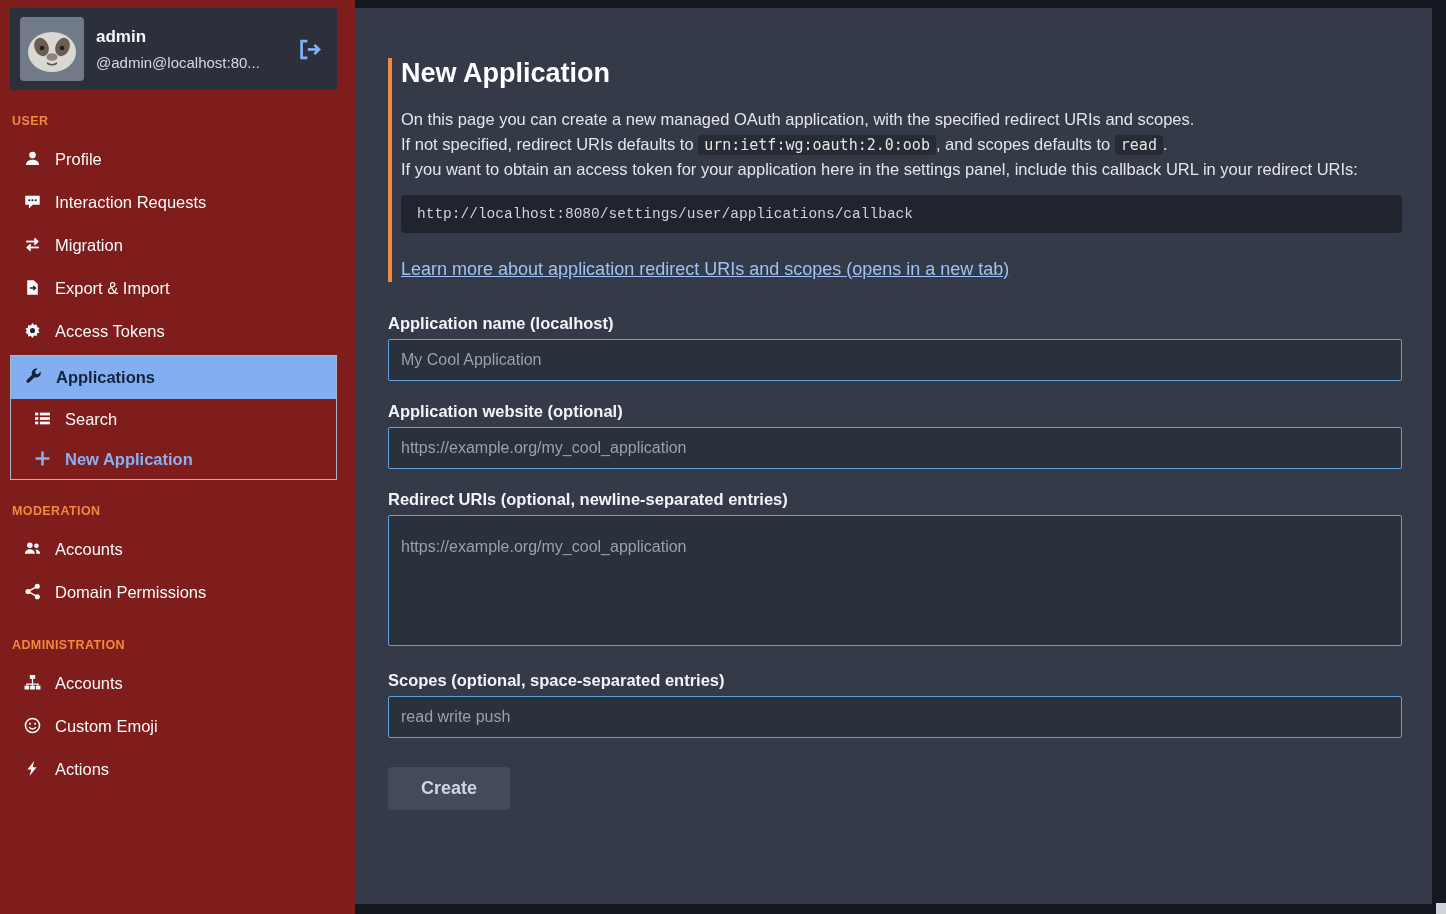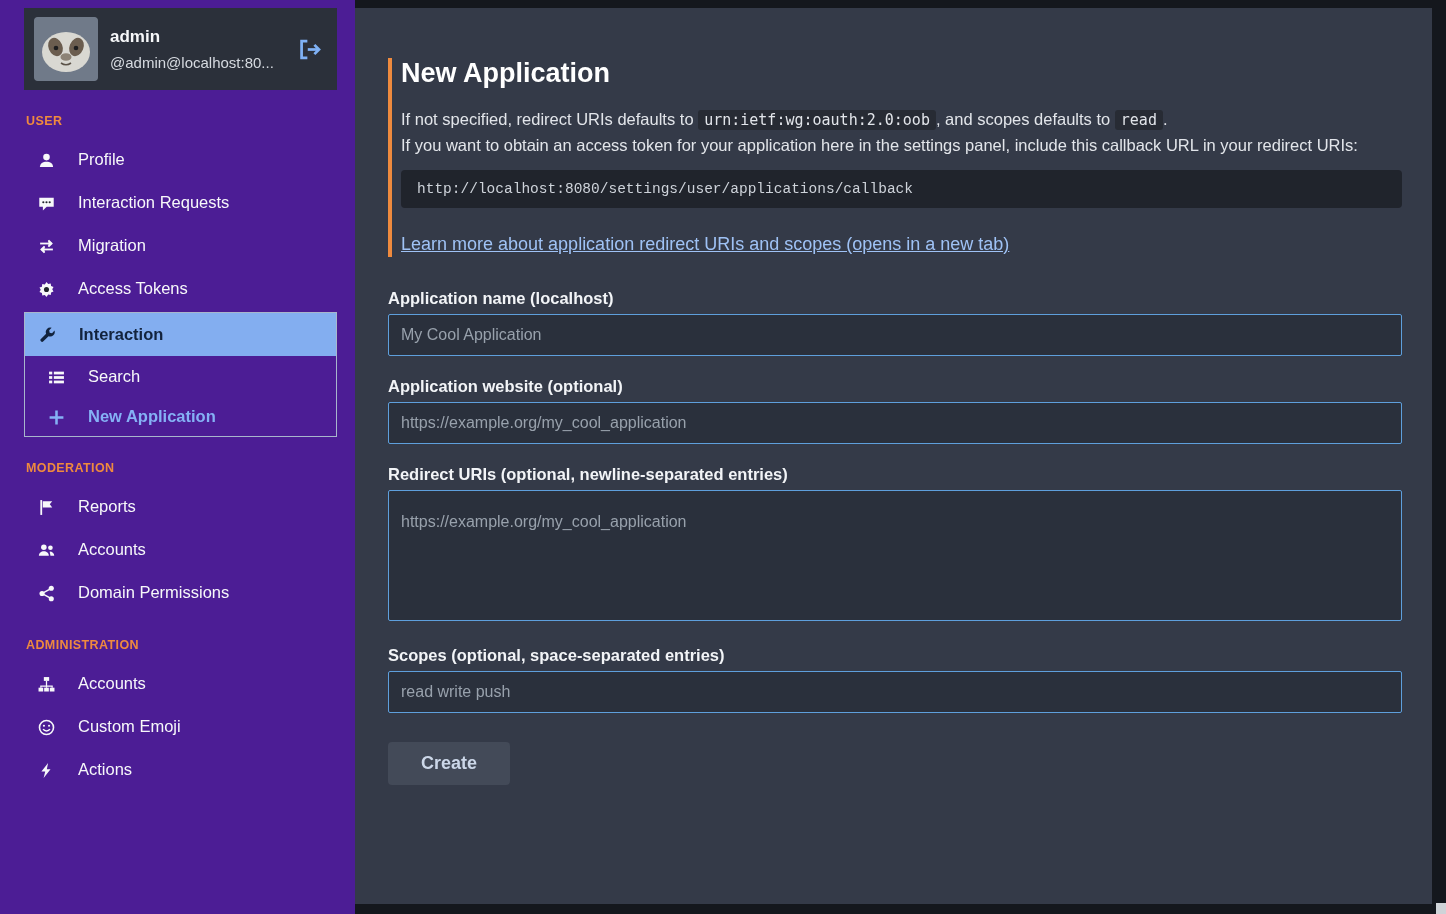--- a/index.html
+++ b/index.html
@@ -1,30 +1,30 @@
 <!DOCTYPE html>
 <html><head>
 <meta charset="utf-8">
 <style>
   *{box-sizing:border-box;margin:0;padding:0}
   html,body{width:1446px;height:914px}
   body{display:flex;background:#14171d;font-family:"Liberation Sans",sans-serif;color:#f7f8fa;overflow:hidden}
 
   
-  .sidebar{width:355px;flex:0 0 355px;background:#4c1d95;padding:8px 18px 0 24px;overflow:hidden}
+  .sidebar{width:355px;flex:0 0 355px;background:#7f1d1d;padding:8px 18px 0 10px;overflow:hidden}
   .user-card{display:flex;align-items:center;gap:12px;background:#2b303a;padding:9px 10px;margin-bottom:2px}
   .avatar{width:64px;height:64px;flex:0 0 64px;border-radius:4px;overflow:hidden;background:#707a89}
   .avatar svg{display:block;width:100%;height:100%}
   .user-meta{flex:1;min-width:0}
   .user-name{font-weight:bold;font-size:17px;margin-bottom:7px}
   .user-handle{font-size:15px;color:#d6dae0;white-space:nowrap;overflow:hidden;text-overflow:ellipsis}
   .logout{background:none;border:none;color:#7fb1f5;cursor:pointer;padding:4px 6px}
   .logout svg{width:23px;height:23px;display:block}
   .section-label{color:#ef8a3e;font-size:12.5px;font-weight:bold;letter-spacing:.4px;margin:24px 0 10px 2px}
-  .nav-item{display:flex;align-items:flex-end;gap:22px;padding:12px 13px;font-size:16.5px;cursor:pointer;color:#f7f8fa}
+  .nav-item{display:flex;align-items:flex-start;gap:13px;padding:12px 13px;font-size:16.5px;cursor:pointer;color:#f7f8fa}
   .icon{width:19px;flex:0 0 19px;display:flex;justify-content:center;align-items:center;color:inherit}
   .icon svg{width:17px;height:17px;display:block;fill:currentColor}
   .app-group{border:1px solid #a8b6cc;margin-top:2px}
   .nav-item.active{background:#83aef0;color:#12233d;font-weight:bold}
   .subnav .nav-item{padding:10.5px 13px 10.5px 22px}
   .nav-item.active-sub{color:#85b1f5;font-weight:bold}
 
   
   .panel{flex:1;background:#343a48;margin:8px 14px 10px 0;padding:50px 30px 30px 33px;overflow:hidden}
   .intro{border-left:4px solid #ef8a3e;padding-left:9px;margin-bottom:32px;padding-bottom:2px}
@@ -105,35 +105,44 @@
             <path d="m9.8 2.2 3 3-3 3"></path>
             <path d="M14 10.8H3.2"></path>
             <path d="m6.2 13.8-3-3 3-3"></path>
           </svg>
         </span>
       <span>Migration</span>
     </div>
     <div class="nav-item">
       <span class="icon">
           <svg viewBox="0 0 16 16">
+            <path d="M3 1.2h6.2L13 5v9.8H3z"></path>
+            <path d="M5.5 8.5h5M8.8 6.6l2 1.9-2 1.9" stroke="#21252d" stroke-width="1.3" fill="none"></path>
+          </svg>
+        </span>
+      <span>Export &amp; Import</span>
+    </div>
+    <div class="nav-item">
+      <span class="icon">
+          <svg viewBox="0 0 16 16">
             <path d="M8 1l1.6 1.9 2.4-.5.3 2.4 2.3.9-1.2 2.1 1.2 2.1-2.3.9-.3 2.4-2.4-.5L8 15l-1.6-1.9-2.4.5-.3-2.4-2.3-.9 1.2-2.1L1.4 6.2l2.3-.9.3-2.4 2.4.5z"></path>
             <circle cx="8" cy="8" r="2.4" fill="#21252d"></circle>
           </svg>
         </span>
       <span>Access Tokens</span>
     </div>
 
     <div class="app-group">
       <div class="nav-item active">
         <span class="icon">
             <svg viewBox="0 0 16 16">
               <path d="M14.6 3.4a4.2 4.2 0 0 1-5.6 5.2l-4.9 4.9a1.6 1.6 0 0 1-2.3-2.3l4.9-4.9a4.2 4.2 0 0 1 5.2-5.6L9.6 3.1l.4 2.3 2.3.4z"></path>
             </svg>
           </span>
-        <span>Interaction</span>
+        <span>Applications</span>
       </div>
       <div class="subnav">
         <div class="nav-item">
           <span class="icon">
               <svg viewBox="0 0 16 16">
                 <rect x="1" y="2.5" width="3" height="2.6"></rect>
                 <rect x="5.5" y="2.5" width="9.5" height="2.6"></rect>
                 <rect x="1" y="6.7" width="3" height="2.6"></rect>
                 <rect x="5.5" y="6.7" width="9.5" height="2.6"></rect>
                 <rect x="1" y="10.9" width="3" height="2.6"></rect>
@@ -153,29 +162,20 @@
       </div>
     </div>
   </nav>
 
   <div class="section-label">MODERATION</div>
 
   <nav>
     <div class="nav-item">
       <span class="icon">
           <svg viewBox="0 0 16 16">
-            <rect x="2.2" y="1" width="1.7" height="14"></rect>
-            <path d="M4.5 2h8.9l-2.3 3 2.3 3H4.5z"></path>
-          </svg>
-        </span>
-      <span>Reports</span>
-    </div>
-    <div class="nav-item">
-      <span class="icon">
-          <svg viewBox="0 0 16 16">
             <circle cx="5.5" cy="5" r="2.6"></circle>
             <path d="M.8 13c0-2.9 2.2-4.4 4.7-4.4s4.7 1.5 4.7 4.4z"></path>
             <circle cx="11.7" cy="5.4" r="2.2"></circle>
             <path d="M11 8.9c2.3.1 4.3 1.5 4.3 4.1h-3.6z"></path>
           </svg>
         </span>
       <span>Accounts</span>
     </div>
     <div class="nav-item">
       <span class="icon">
@@ -225,20 +225,21 @@
       <span>Actions</span>
     </div>
   </nav>
 
 </aside>
 
 <main class="panel">
 
   <section class="intro">
     <h1>New Application</h1>
+    <p>On this page you can create a new managed OAuth application, with the specified redirect URIs and scopes.</p>
     <p><span>If not specified, redirect URIs defaults to </span><code class="inline">urn:ietf:wg:oauth:2.0:oob</code><span>, and scopes defaults to </span><code class="inline">read</code><span>.</span></p>
     <p>If you want to obtain an access token for your application here in the settings panel, include this callback URL in your redirect URIs:</p>
     <div class="codeblock">http://localhost:8080/settings/user/applications/callback</div>
     <a class="learn-link" href="#">Learn more about application redirect URIs and scopes (opens in a new tab)</a>
   </section>
 
   <div class="app-form">
     <div class="field">
       <label>Application name (localhost)</label>
       <input type="text" placeholder="My Cool Application" style="">

